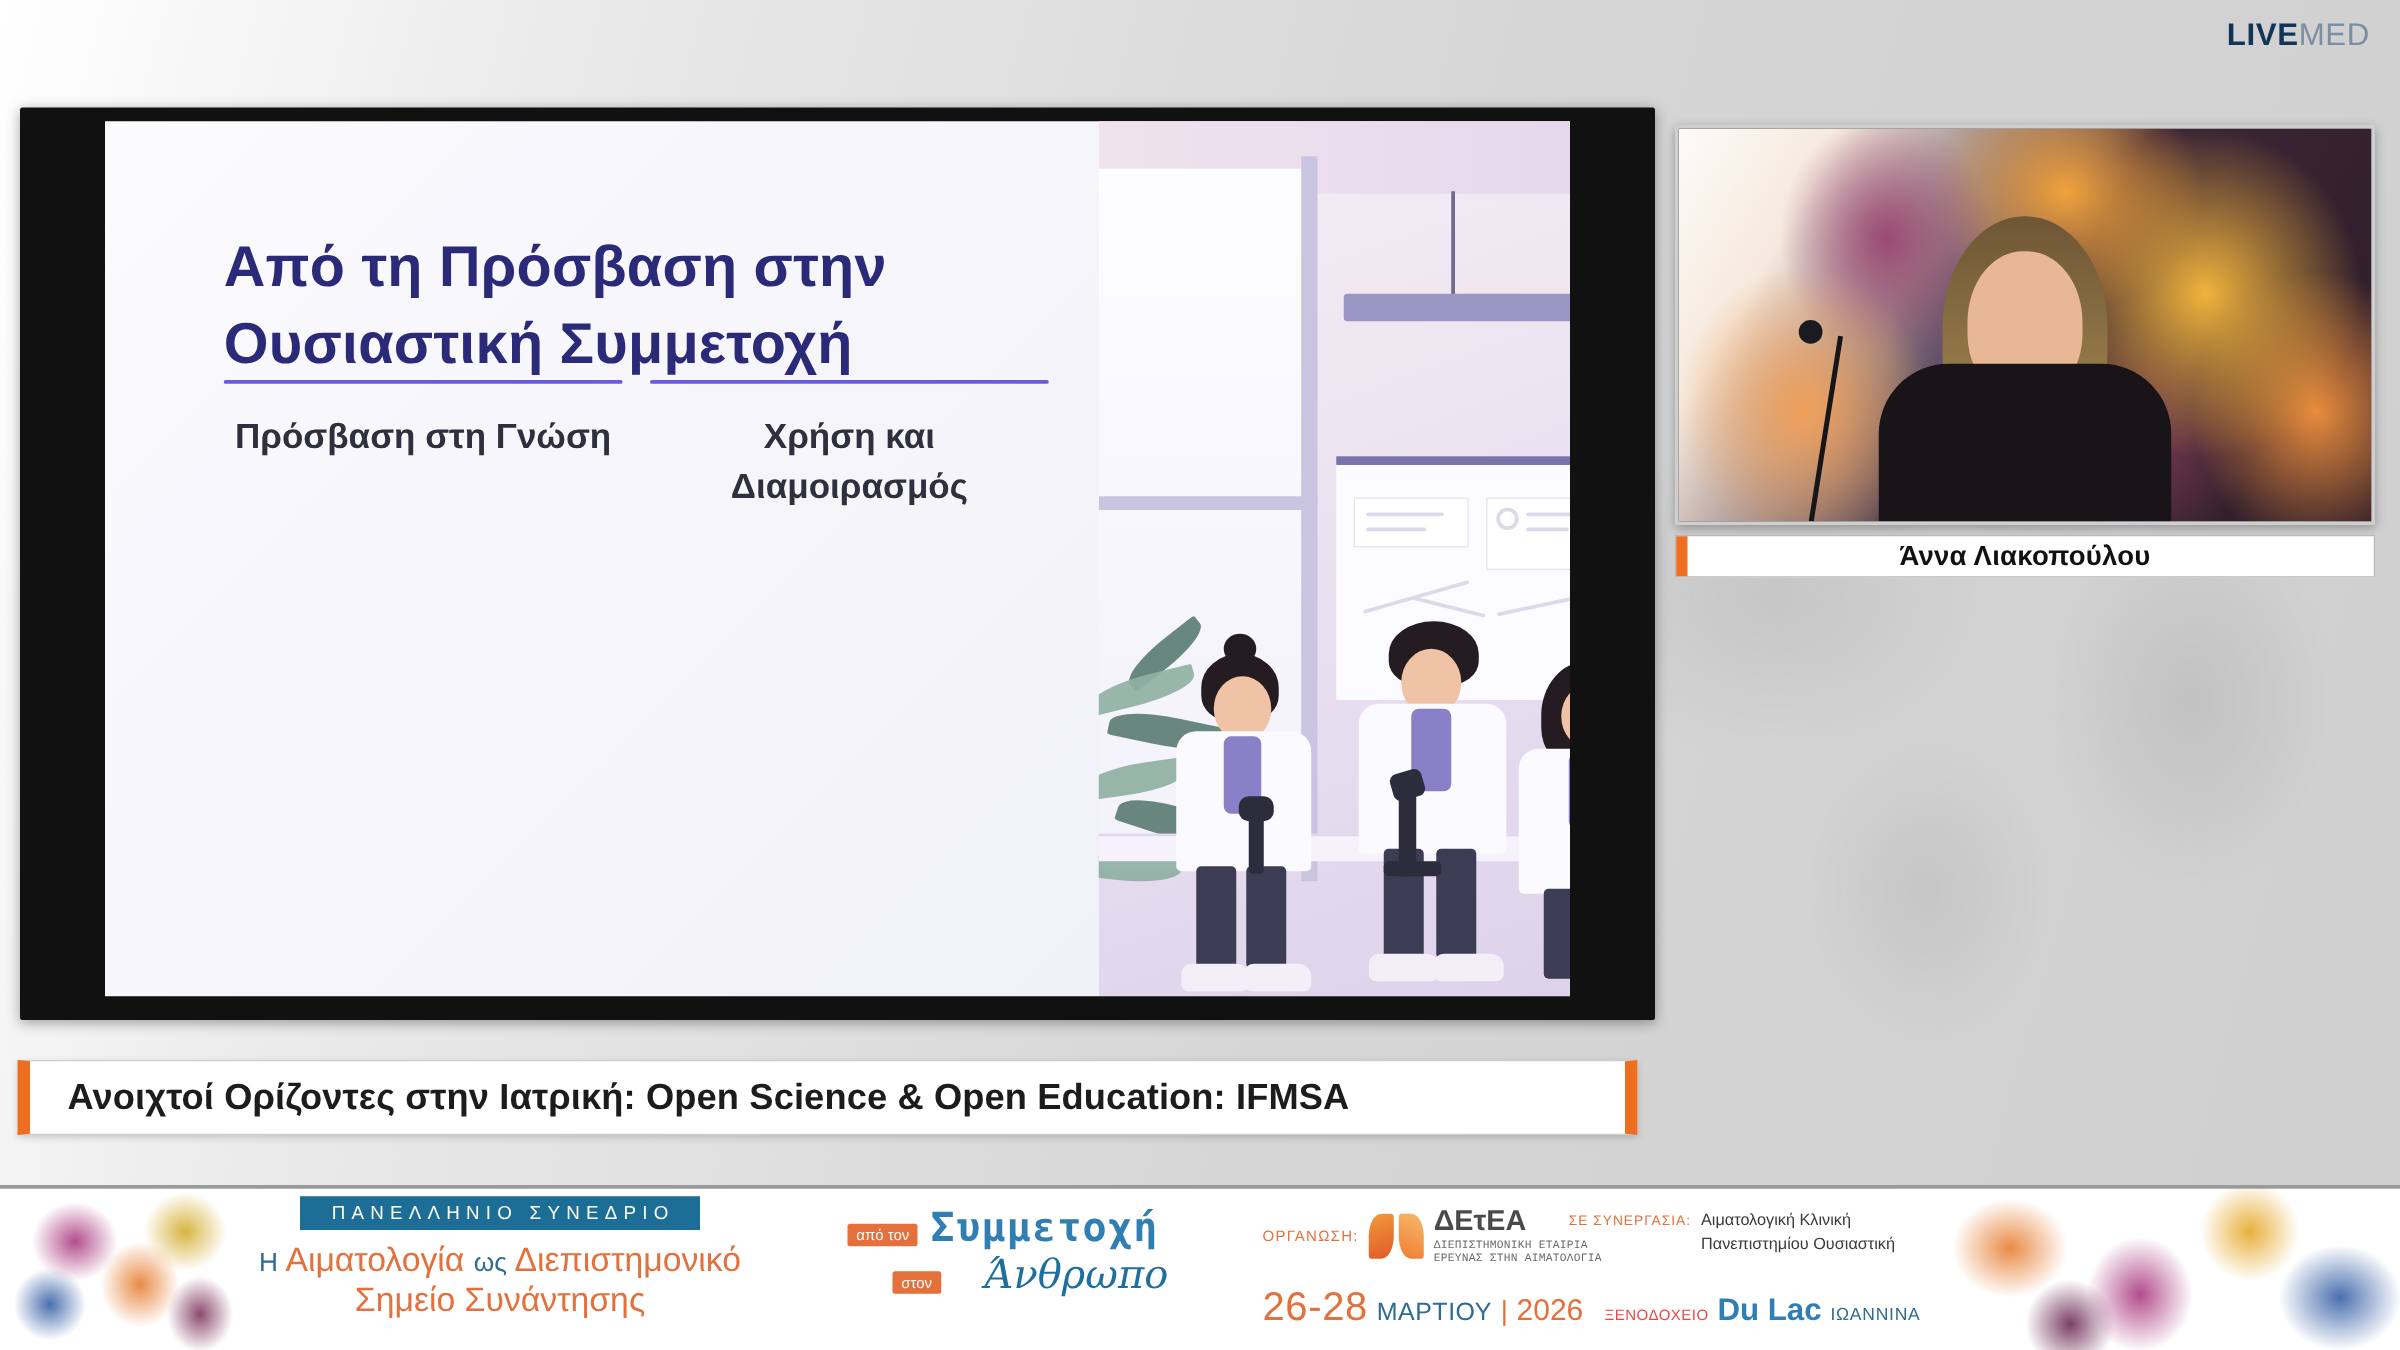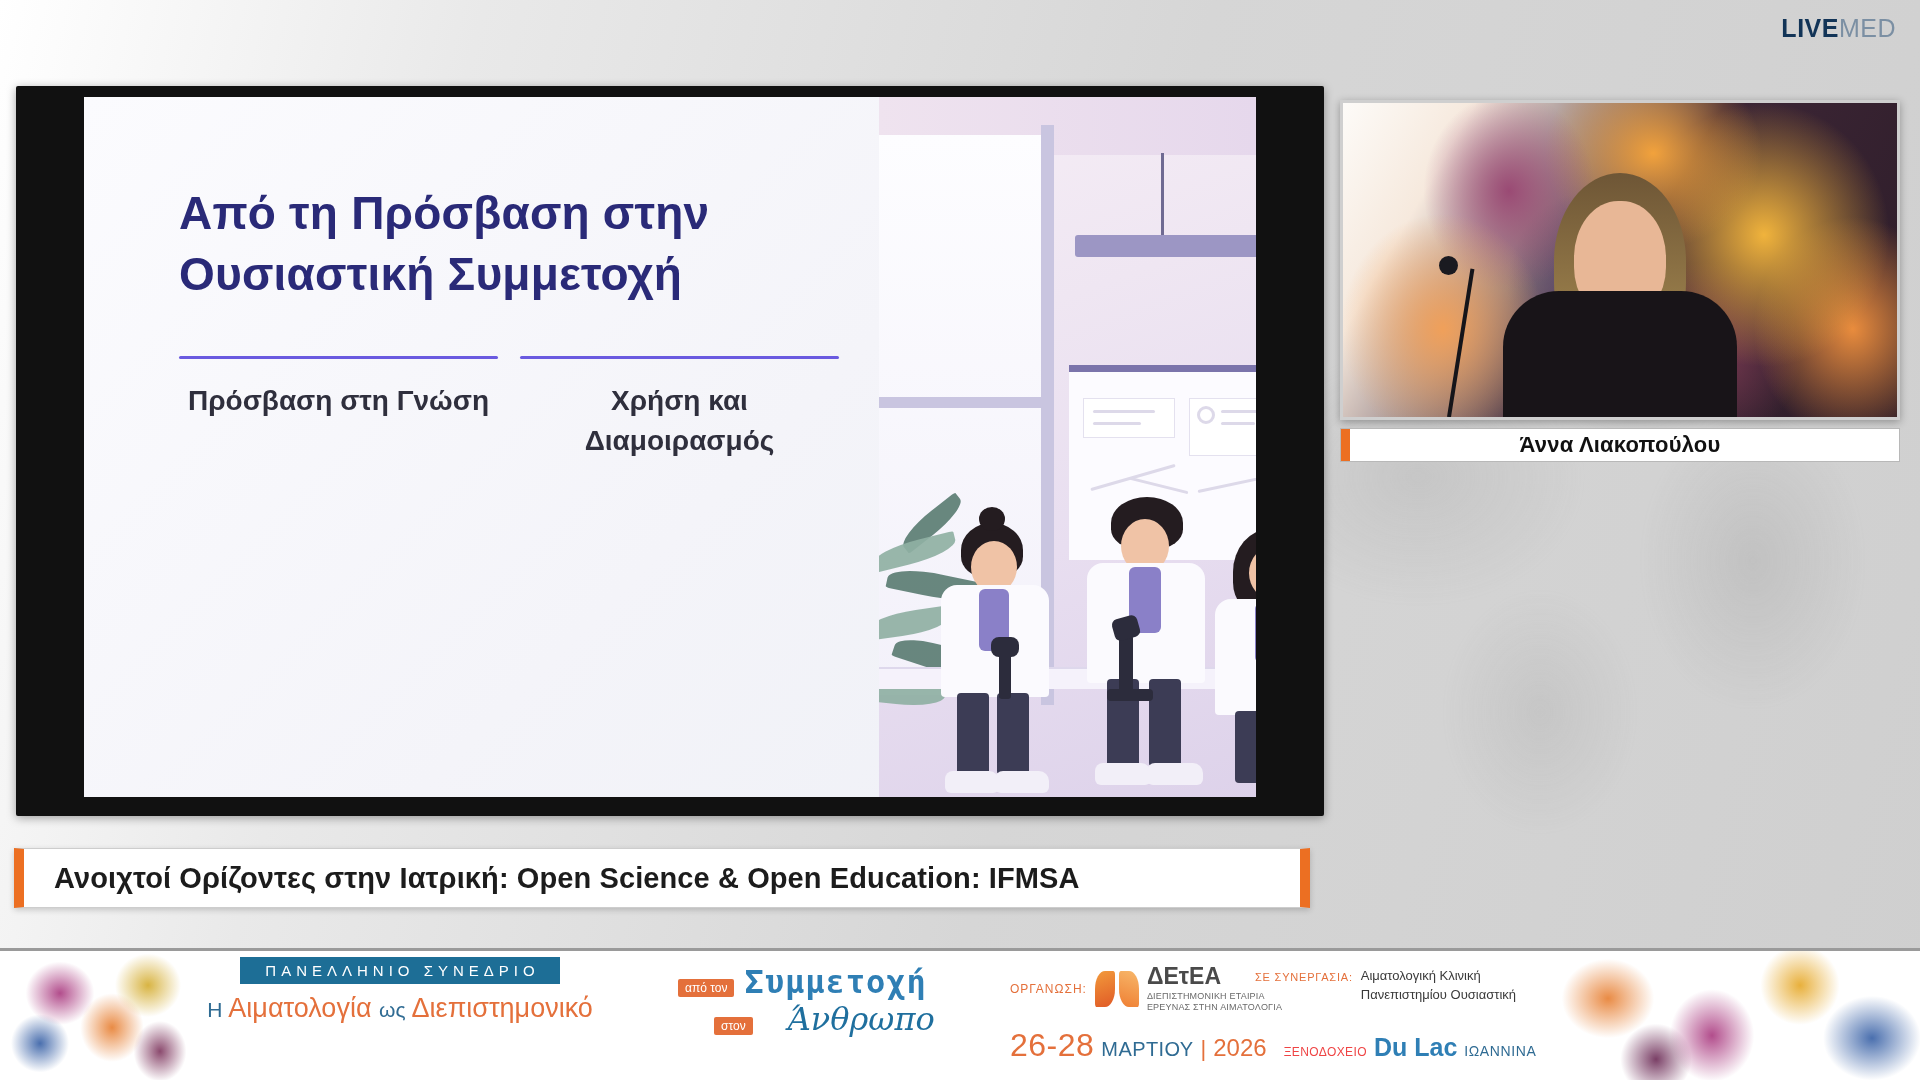--- a/index.html
+++ b/index.html
@@ -41,21 +41,21 @@
     background:linear-gradient(135deg,#fbfbfe 0%,#f4f4f9 55%,#eef0f6 100%);
     display:flex; overflow:hidden;
   }
   .slide-left { width:795px; position:relative; padding:86px 40px 0 95px; }
   .slide-right { flex:1; position:relative; overflow:hidden; }
 
   .slide-title {
     font-size:46px; font-weight:bold; color:#2a2a78; line-height:1.32;
     letter-spacing:.2px; max-width:600px;
   }
-  .grid-2 { display:flex; gap:22px; margin-top:52px; }
+  .grid-2 { display:flex; gap:22px; }
   .cell { flex:1; }
   .rule { height:3px; background:#6a5ae0; border-radius:2px; }
   .cell-label {
     margin-top:22px; text-align:center; font-size:28px; font-weight:bold;
     color:#2f2f3d; line-height:1.42;
   }
   .full-row { margin-top:34px; }
   .full-row .cell-label { margin-top:20px; }
 
   
@@ -195,21 +195,21 @@
   }
 
   .f-block-org { position:absolute; left:1010px; top:14px; display:flex; align-items:center; gap:8px; }
   .f-orglbl { font-size:12px; color:#e4703b; letter-spacing:1px; }
   .f-orglogo { width:44px; height:40px; position:relative; }
   .f-orglogo .p1 { position:absolute; left:0; top:2px; width:20px; height:36px;
     background:linear-gradient(160deg,#f29a3c,#e05a26); border-radius:50% 10% 50% 10%; }
   .f-orglogo .p2 { position:absolute; right:0; top:2px; width:20px; height:36px;
     background:linear-gradient(200deg,#f7b76a,#ef7f33); border-radius:10% 50% 10% 50%; }
   .f-orgname { font-size:23px; font-weight:bold; color:#4a4a4a; line-height:1; }
-  .f-orgsub { font-size:9px; color:#6a6a6a; line-height:1.25; margin-top:3px; letter-spacing:.2px; }
+  .f-orgsub { font-size:9px; color:#6a6a6a; line-height:1.25; margin-top:3px; letter-spacing:.2px;font-family:Liberation Mono, monospace; }
 
   .f-block-coop { position:absolute; left:1255px; top:16px; display:flex; align-items:flex-start; gap:8px; }
   .f-cooplbl { font-size:11px; color:#e4703b; letter-spacing:.8px; margin-top:4px; }
   .f-coopname { font-size:13px; color:#3a3a3a; line-height:1.45; }
 
   .f-block-date { position:absolute; left:1010px; top:76px; display:flex; align-items:baseline; gap:7px; }
   .f-dnum { font-size:32px; color:#e4703b; font-weight:500; letter-spacing:.5px; }
   .f-dmon { font-size:20px; color:#2f6b93; letter-spacing:.4px; }
   .f-dsep { font-size:22px; color:#e4703b; }
   .f-dyear { font-size:24px; color:#e4703b; }
@@ -348,20 +348,21 @@
   <div class="f-art-left"></div>
   <div class="f-art-right"></div>
 
   <div class="f-block-conf">
     <div class="f-kicker">ΠΑΝΕΛΛΗΝΙΟ ΣΥΝΕΔΡΙΟ</div>
     <div class="f-headline">
       <span class="bl sm">Η</span>
       <span class="or">Αιματολογία</span>
       <span class="bl sm">ως</span>
       <span class="or">Διεπιστημονικό</span>
+      <div class="or">Σημείο Συνάντησης</div>
     </div>
   </div>
 
   <div class="f-block-algo">
     <div class="f-tagrow">
       <span class="f-tag">από τον</span>
       <span class="f-algo">Συμμετοχή</span>
     </div>
     <div class="f-tagrow second">
       <span class="f-tag">στον</span>

